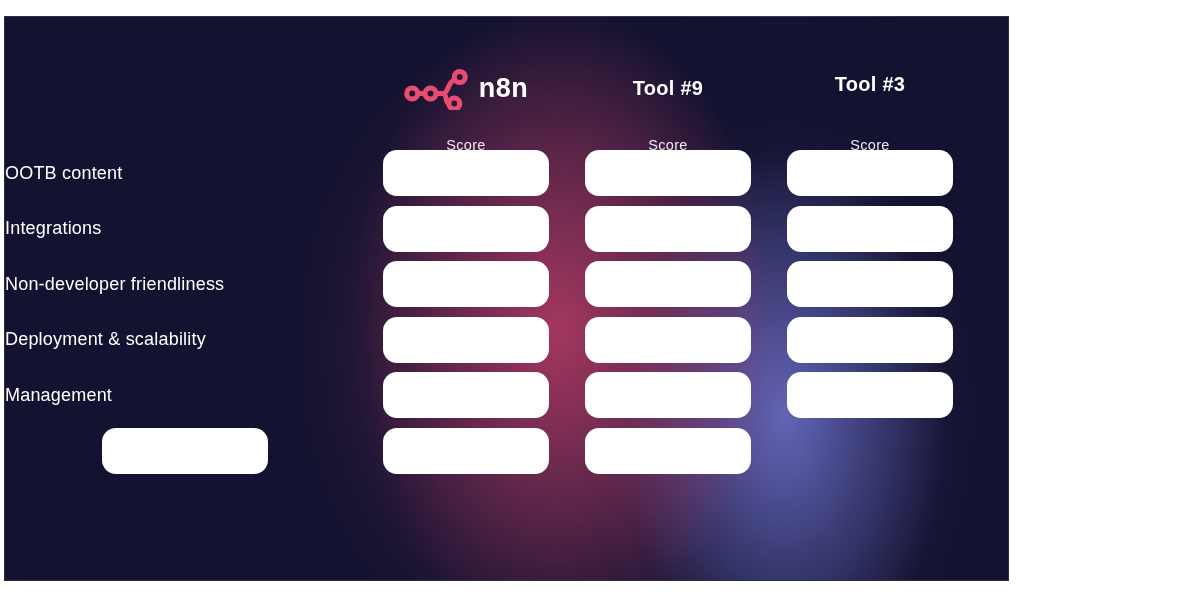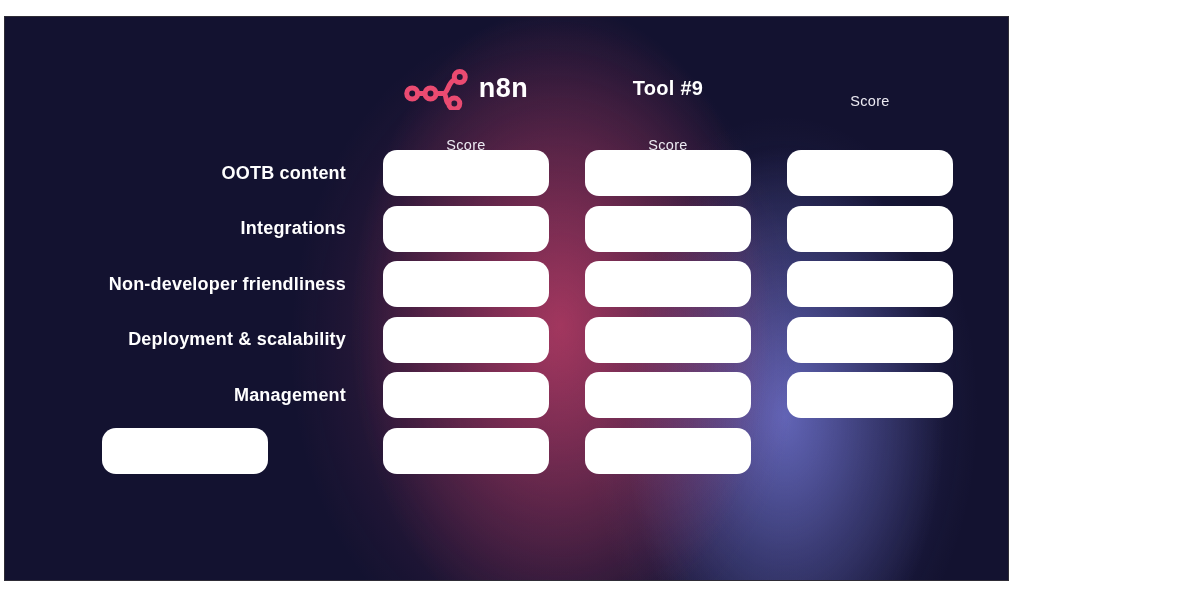--- a/index.html
+++ b/index.html
@@ -73,25 +73,25 @@
     flex-direction: column;
     gap: 9.5px;
   }
   .row {
     display: grid;
     grid-template-columns: 360px 202px 202px 202px;
     height: 46px;
     align-items: center;
   }
   .row-label {
-    text-align: right;
+    text-align: left;
     padding-right: 19px;
     color: #ffffff;
     font-size: 18px;
-    font-weight: 700;
+    font-weight: 400;
     letter-spacing: 0.2px;
   }
   .score-box {
     width: 166px;
     height: 46px;
     background: #ffffff;
     border-radius: 14px;
     justify-self: center;
   }
 </style>
@@ -122,20 +122,23 @@
       </div>
 
       <div class="col-head">
         <div class="name-row">
           <span class="tool-name">Tool #9</span>
         </div>
         <div class="score">Score</div>
       </div>
 
       <div class="col-head tool3">
+        <div class="name-row">
+          <span class="tool-name">Tool #3</span>
+        </div>
         <div class="score">Score</div>
       </div>
     </div>
 
     <div class="rows">
 
       <div class="row">
         <div class="row-label">OOTB content</div>
         <div class="score-box"></div>
         <div class="score-box"></div>

